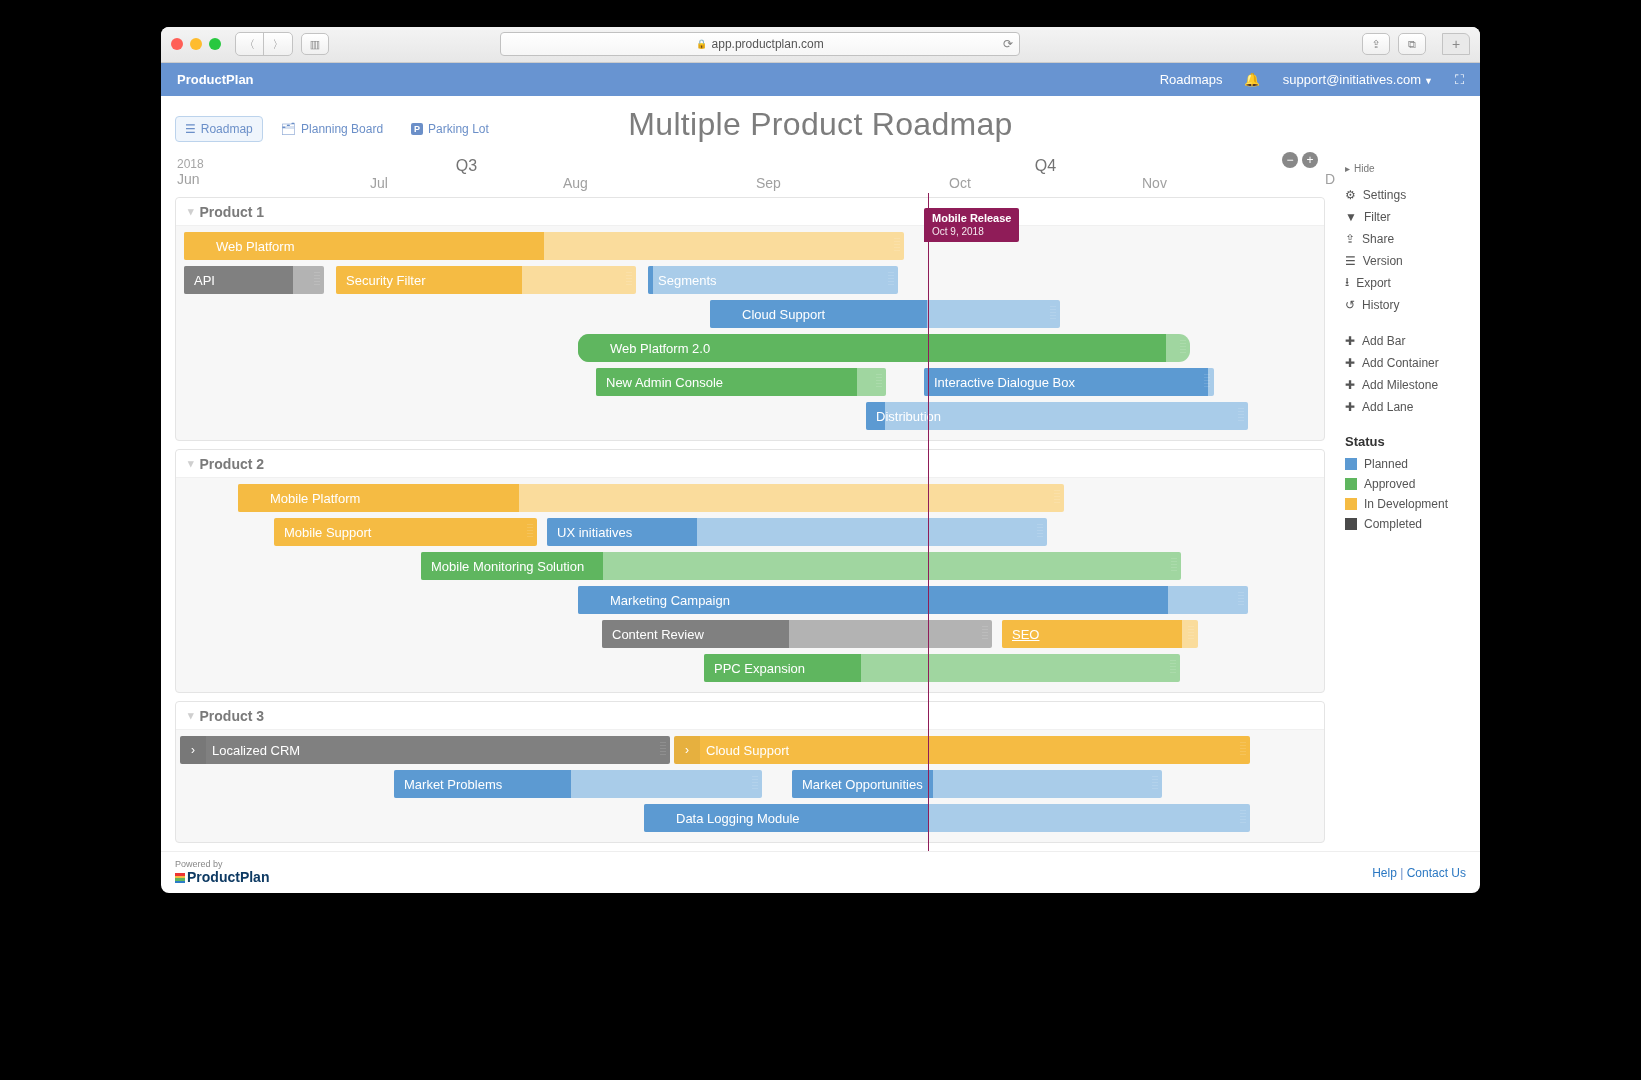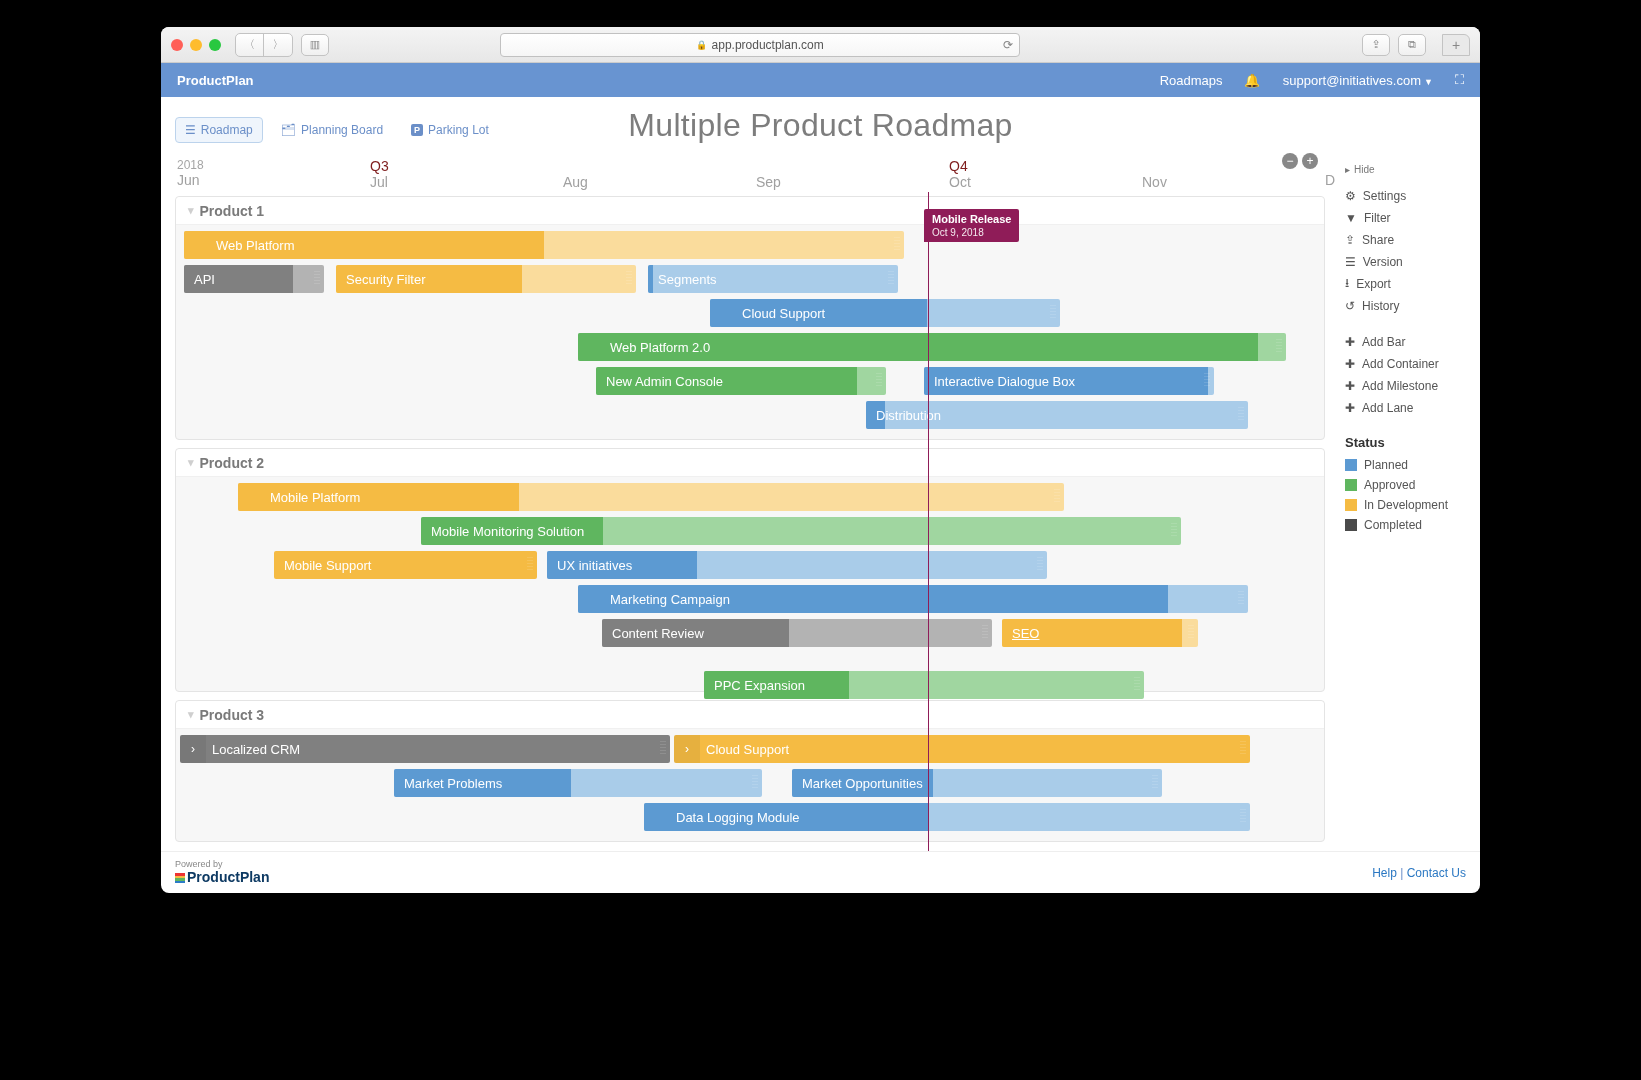--- a/index.html
+++ b/index.html
@@ -66,21 +66,21 @@
   .sb-item{display:flex;align-items:center;gap:7px;height:22px;cursor:pointer;}
   .sb-sep{height:14px;}
   .sb-heading{font-weight:bold;font-size:13px;margin:2px 0 5px;color:#333;}
   .legend-row{display:flex;align-items:center;gap:7px;height:20px;font-size:12px;}
   .legend-sq{width:12px;height:12px;}
 
   
   .tl-header{display:grid;grid-template-columns:repeat(6,1fr);padding:4px 0 2px 12px;color:var(--text-light);font-size:13px;}
   .tl-header .cell{min-width:0;}
   .tl-header .year{font-size:12px;color:#a5a5a5;}
-  .tl-header .q{font-size:14px;color:#7f1d1d;}
+  .tl-header .q{font-size:16px;color:#737373;text-align:center;}
   .tl-header .mon{font-size:14px;color:#a0a0a0;}
 
   .timeline{flex:1;position:relative;}
   .lane-group{border:1px solid var(--border);border-radius:4px;margin:4px 10px 8px 10px;background:var(--bg);padding-bottom:6px;position:relative;}
   .lane-title{display:flex;align-items:center;gap:6px;height:28px;padding-left:12px;color:#7a7a7a;font-weight:600;font-size:14px;background:#fff;border-bottom:1px solid #f0f0f0;border-radius:4px 4px 0 0;}
   .collapse-caret{color:#cfcfcf;font-size:11px;}
 
   .bars{position:relative;padding:4px 0 0 0;}
   .bar-row{position:relative;height:34px;}
   .bar{position:absolute;top:2px;height:28px;border-radius:2px;display:flex;align-items:center;color:#fff;font-size:13px;padding-left:10px;overflow:hidden;white-space:nowrap;}
@@ -229,21 +229,21 @@
                   </div>
               </div>
               <div class="bar-row">
                 <div class="bar with-handle" style="left:534px;width:350px;background:var(--blue-light);">
                     <div class="shade" style="width:62%;background:var(--blue);"></div>
                     <span class="expand">›</span>
                     <span style="position:relative">Cloud Support</span>
                   </div>
               </div>
               <div class="bar-row">
-                <div class="bar with-handle" style="left:402px;width:708px;background:var(--green-light);">
+                <div class="bar with-handle" style="left:402px;width:612px;background:var(--green-light);border-radius:11px;">
                     <div class="shade" style="width:96%;background:var(--green);"></div>
                     <span class="expand">▾</span>
                     <span style="position:relative">Web Platform 2.0</span>
                   </div>
               </div>
               <div class="bar-row">
                 <div class="bar with-handle" style="left:420px;width:290px;background:var(--green-light);text-align:center;">
                     <div class="shade" style="width:90%;background:var(--green);"></div>
                     <span style="position:relative">New Admin Console</span>
                   </div>
@@ -268,53 +268,53 @@
               </div>
             <div class="bars">
               <div class="bar-row">
                 <div class="bar with-handle" style="left:62px;width:826px;background:var(--yellow-light);">
                     <div class="shade" style="width:34%;background:var(--yellow);"></div>
                     <span class="expand">▾</span>
                     <span style="position:relative">Mobile Platform</span>
                   </div>
               </div>
               <div class="bar-row">
+                <div class="bar with-handle" style="left:98px;width:263px;background:var(--yellow);">
+                    <span style="position:relative">Mobile Support</span>
+                  </div>
+                <div class="bar with-handle" style="left:371px;width:500px;background:var(--blue-light);">
+                    <div class="shade" style="width:30%;background:var(--blue);"></div>
+                    <span style="position:relative">UX initiatives</span>
+                  </div>
+              </div>
+              <div class="bar-row">
                 <div class="bar with-handle" style="left:245px;width:760px;background:var(--green-light);">
                     <div class="shade" style="width:24%;background:var(--green);"></div>
                     <span style="position:relative">Mobile Monitoring Solution</span>
-                  </div>
-              </div>
-              <div class="bar-row">
-                <div class="bar with-handle" style="left:98px;width:263px;background:var(--yellow);">
-                    <span style="position:relative">Mobile Support</span>
-                  </div>
-                <div class="bar with-handle" style="left:371px;width:500px;background:var(--blue-light);">
-                    <div class="shade" style="width:30%;background:var(--blue);"></div>
-                    <span style="position:relative">UX initiatives</span>
                   </div>
               </div>
               <div class="bar-row">
                 <div class="bar with-handle" style="left:402px;width:670px;background:var(--blue-light);">
                     <div class="shade" style="width:88%;background:var(--blue);"></div>
                     <span class="expand">▾</span>
                     <span style="position:relative">Marketing Campaign</span>
                   </div>
               </div>
               <div class="bar-row">
                 <div class="bar with-handle" style="left:426px;width:390px;background:var(--grey-light);">
                     <div class="shade" style="width:48%;background:var(--grey);"></div>
                     <span style="position:relative">Content Review</span>
                   </div>
                 <div class="bar with-handle" style="left:826px;width:196px;background:var(--yellow-light);text-decoration:underline;">
                     <div class="shade" style="width:92%;background:var(--yellow);"></div>
                     <span style="position:relative">SEO</span>
                   </div>
               </div>
               <div class="bar-row">
-                <div class="bar with-handle" style="left:528px;width:440px;background:var(--green-light);margin-top:18px;">
+                <div class="bar with-handle" style="left:528px;width:476px;background:var(--green-light);">
                     <div class="shade" style="width:33%;background:var(--green);"></div>
                     <span style="position:relative">PPC Expansion</span>
                   </div>
               </div>
             </div>
           </div>
 
           <div class="lane-group">
             <div class="lane-title">
                 <span class="collapse-caret">▾</span>

